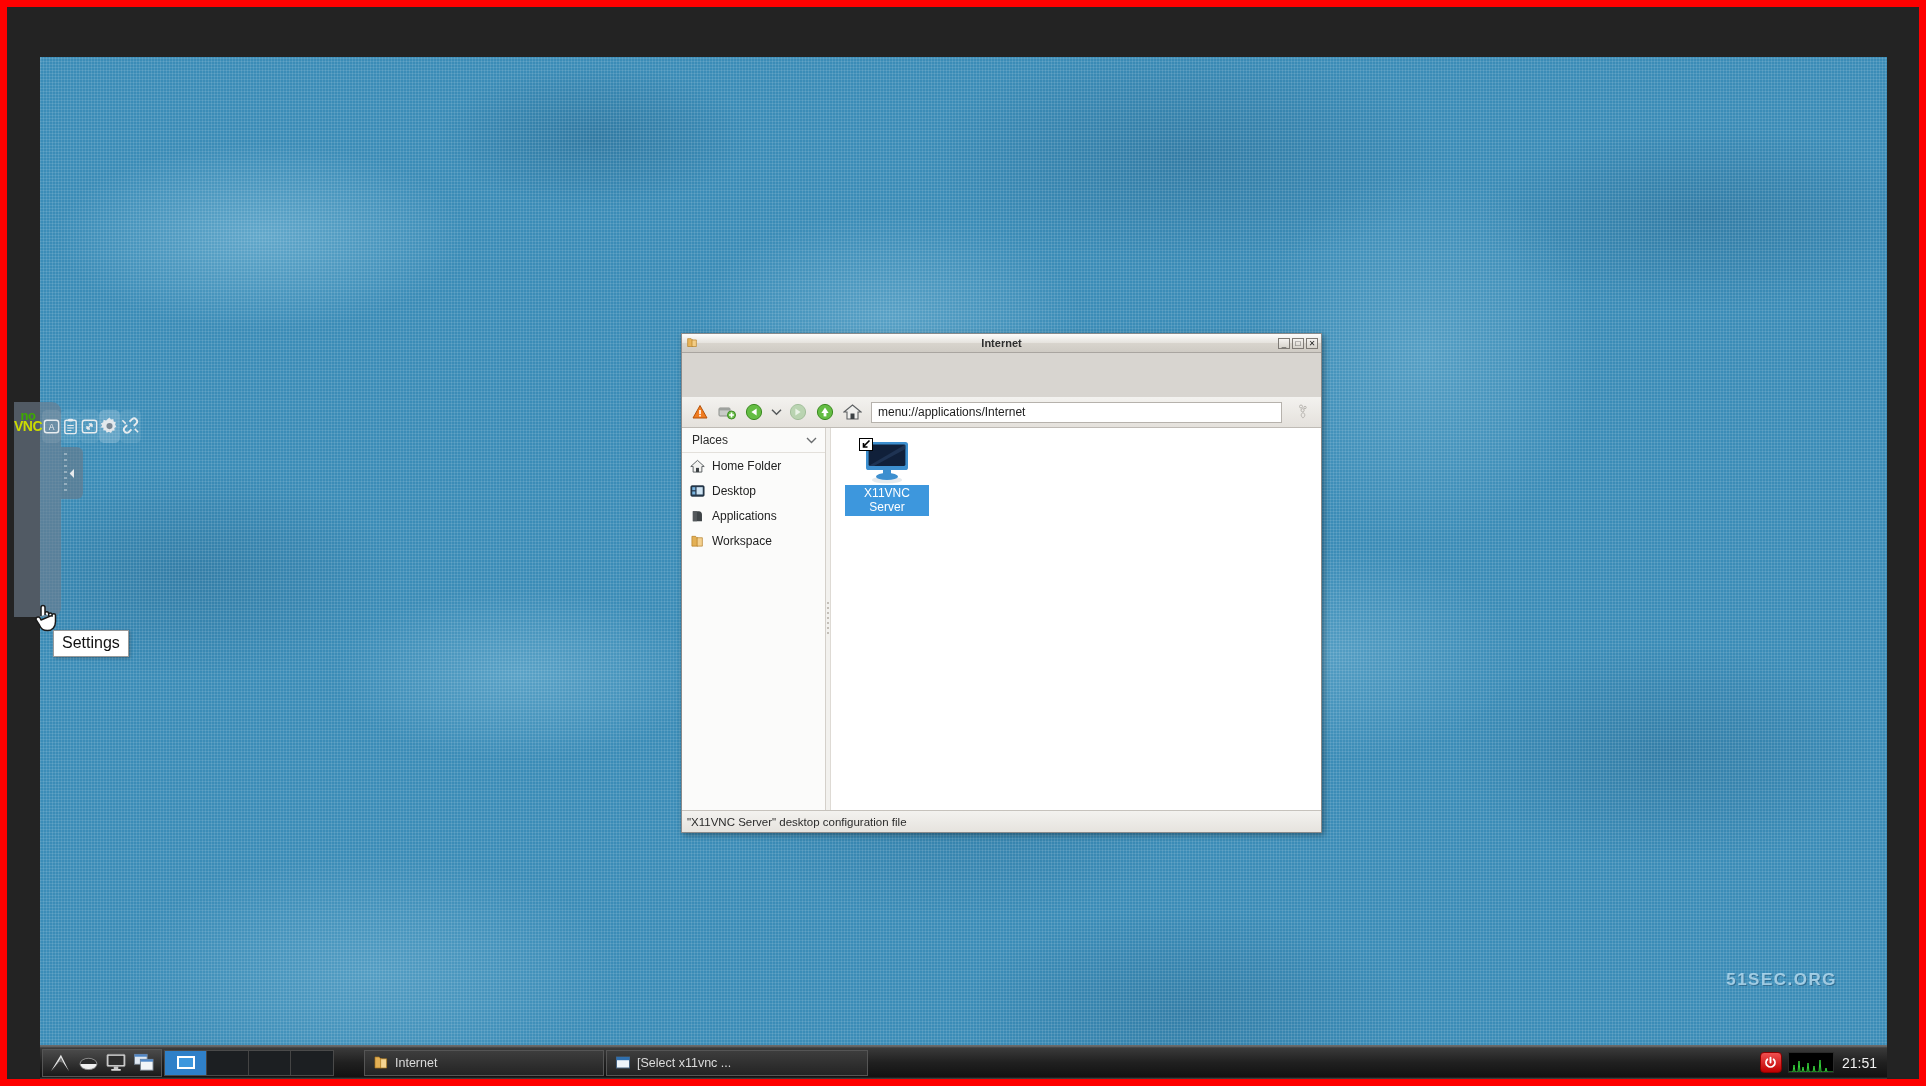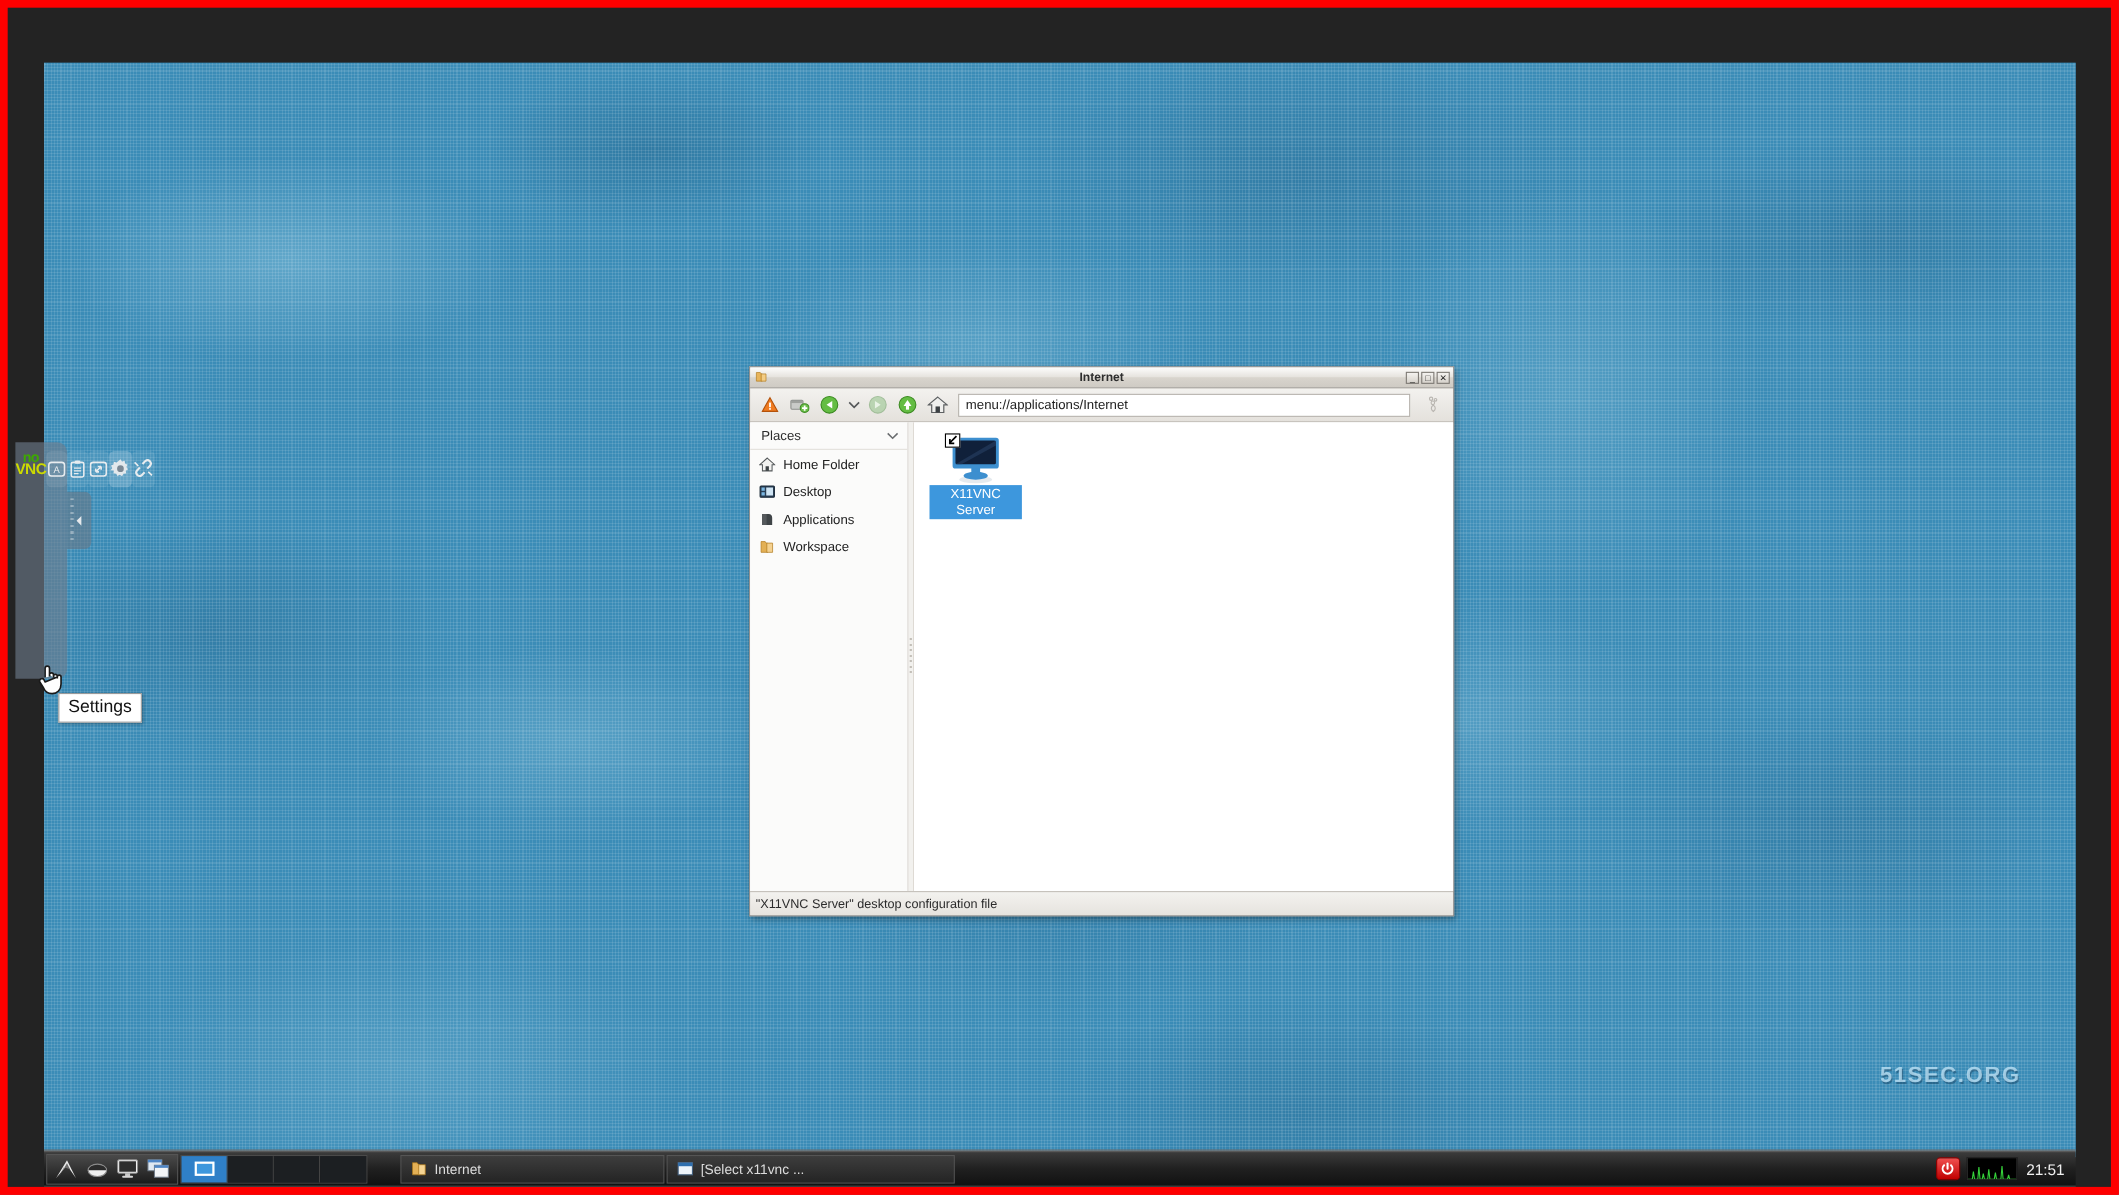--- a/index.html
+++ b/index.html
@@ -55,21 +55,21 @@
   
   #wallpaper::after {
     content:""; position:absolute; inset:0;
     background-image:
       repeating-linear-gradient(0deg,  rgba(255,255,255,.10) 0 1px, transparent 1px 3px),
       repeating-linear-gradient(90deg, rgba(255,255,255,.10) 0 1px, transparent 1px 3px);
   }
 
   #watermark {
     position: absolute; right: 50px; bottom: 62px;
-    font-size: 20px; font-weight: bold; letter-spacing: 1.5px;
+    font-size: 17px; font-weight: bold; letter-spacing: 1.5px;
     color: rgba(190,225,245,.78);
     text-shadow: 1px 1px 0 rgba(20,60,90,.45);
     font-family: "Liberation Sans", sans-serif;
   }
 
   
   #fm-window {
     position: absolute;
     left: 641px; top: 276px; width: 641px; height: 500px;
     background: #d8d5d0;
@@ -104,21 +104,21 @@
     display: flex; align-items: center; padding-left: 5px;
   }
   .menu-item {
     font-size: 12px; color: #3a3a3a; padding: 2px 7px; cursor: default;
   }
 
   #fm-toolbar {
     height: 31px; flex: none;
     background: linear-gradient(to bottom,#f3f2ef,#e4e1dc);
     border-bottom: 1px solid #bfbbb5;
-    display: flex; align-items: center; gap: 3px; padding: 0 6px;
+    display: flex; align-items: center; gap: 3px; padding: 0 6px; margin-top: 44px;
   }
   .tbbtn {
     width: 24px; height: 24px; display: flex; align-items: center; justify-content: center;
     border-radius: 3px;
   }
   #addressbar {
     flex: 1; height: 21px; margin: 0 6px 0 4px;
     background: #fff; border: 1px solid #b6b2ac;
     display: flex; align-items: center; padding: 0 6px;
     font-size: 12px; color: #222;

